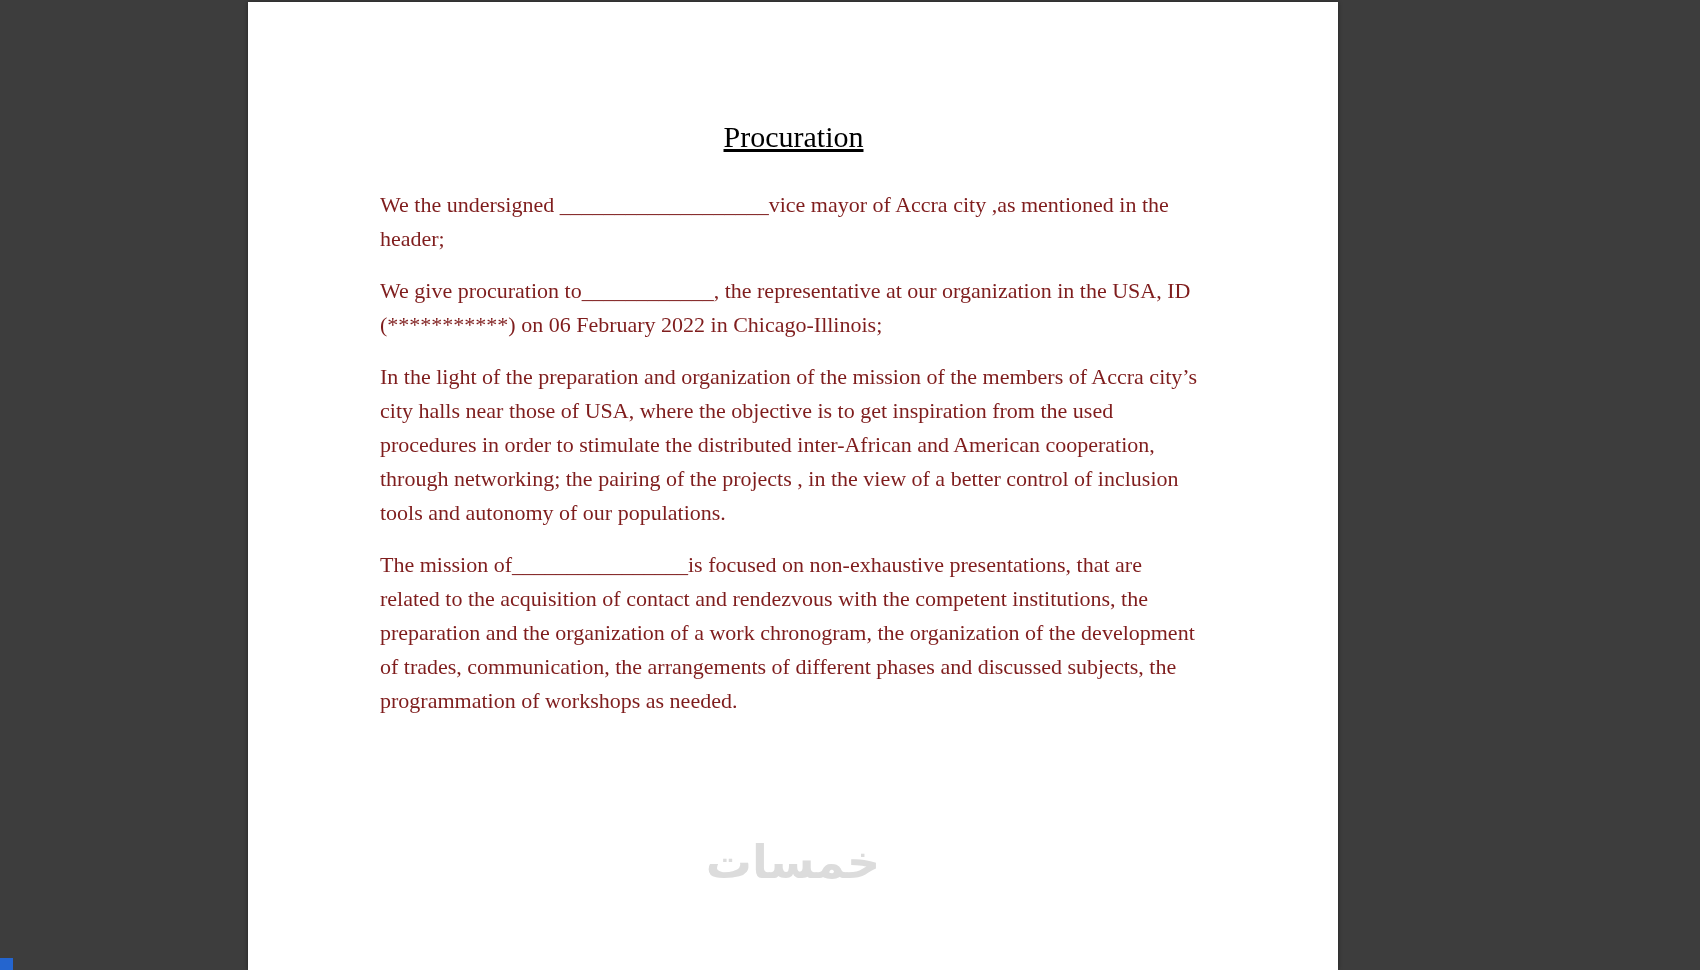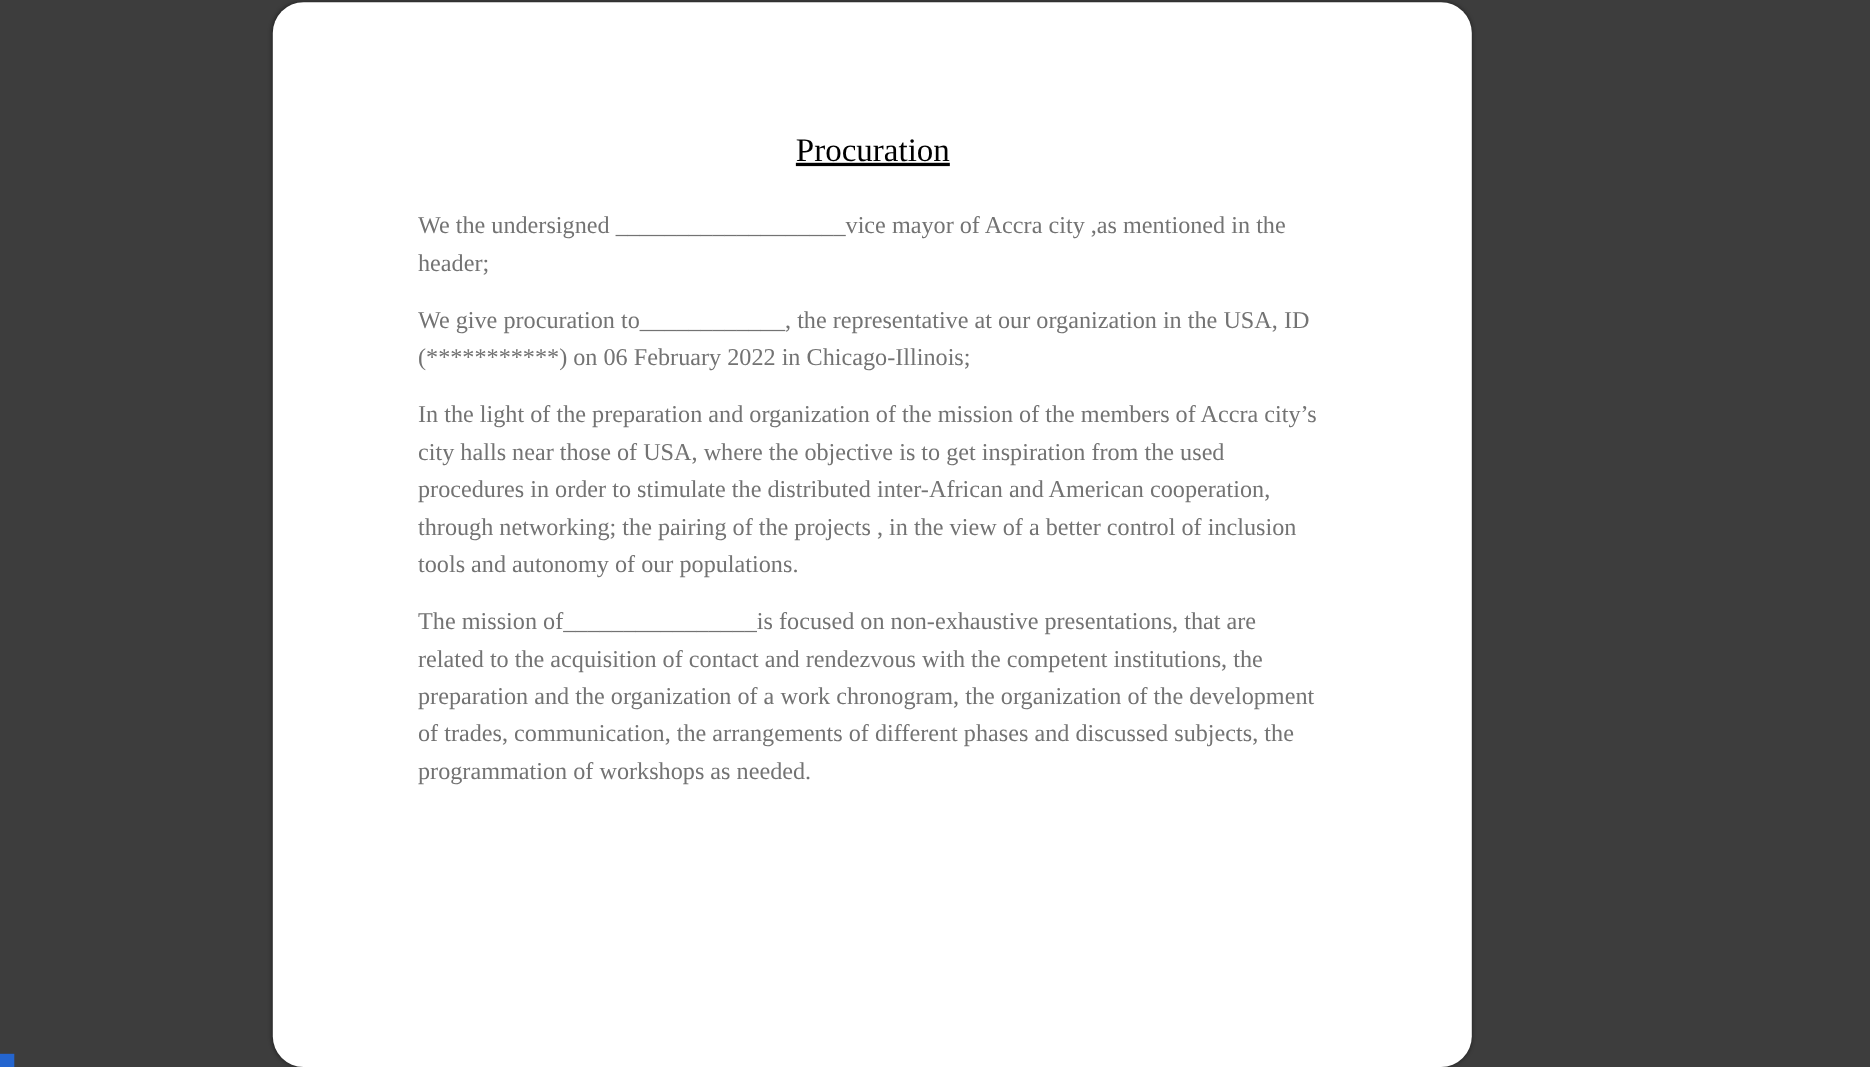--- a/index.html
+++ b/index.html
@@ -21,40 +21,39 @@
   .page {
     position: absolute;
     left: 248px;
     top: 2px;
     width: 1090px;
     height: 968px;
     background: #ffffff;
     box-shadow: 0 0 4px rgba(0,0,0,0.45);
     padding: 118px 131px 0 132px;
     overflow: hidden;
-    border-radius: 28px;
   }
 
   .doc-title {
     font-family: "Liberation Serif", serif;
     font-size: 30px;
     font-weight: 400;
     color: #000000;
     text-align: center;
     text-decoration: underline;
     margin-bottom: 34px;
     position: relative;
     z-index: 2;
   }
 
   .doc-body p {
     font-family: "Liberation Serif", serif;
     font-size: 22px;
     line-height: 34px;
-    color: #737373;
+    color: #7f1d1d;
     text-align: left;
     margin: 0 0 18px 0;
     position: relative;
     z-index: 2;
     word-wrap: break-word;
   }
 
   .watermark {
     position: absolute;
     left: 50%;
@@ -93,18 +92,19 @@
       <p>We the undersigned ___________________vice mayor of Accra city ,as mentioned in the header;</p>
 
       <p>We give procuration to____________, the representative at our organization in the USA, ID (***********) on 06 February 2022 in Chicago-Illinois;</p>
 
 
       <p>In the light of the preparation and organization of the mission of the members of Accra city’s city halls near those of USA, where the objective is to get inspiration from the used procedures in order to stimulate the distributed inter-African and American cooperation, through networking; the pairing of the projects , in the view of a better control of inclusion tools and autonomy of our populations.</p>
 
       <p>The mission of________________is focused on non-exhaustive presentations, that are related to the acquisition of contact and rendezvous with the competent institutions, the preparation and the organization of a work chronogram, the organization of the development of trades, communication, the arrangements of different phases and discussed subjects, the programmation of workshops as needed.</p>
     </div>
 
+    <div class="watermark">خمسات</div>
 
   </div>
 
   <div class="corner-accent"></div>
 
 </div>
 
 </body></html>

